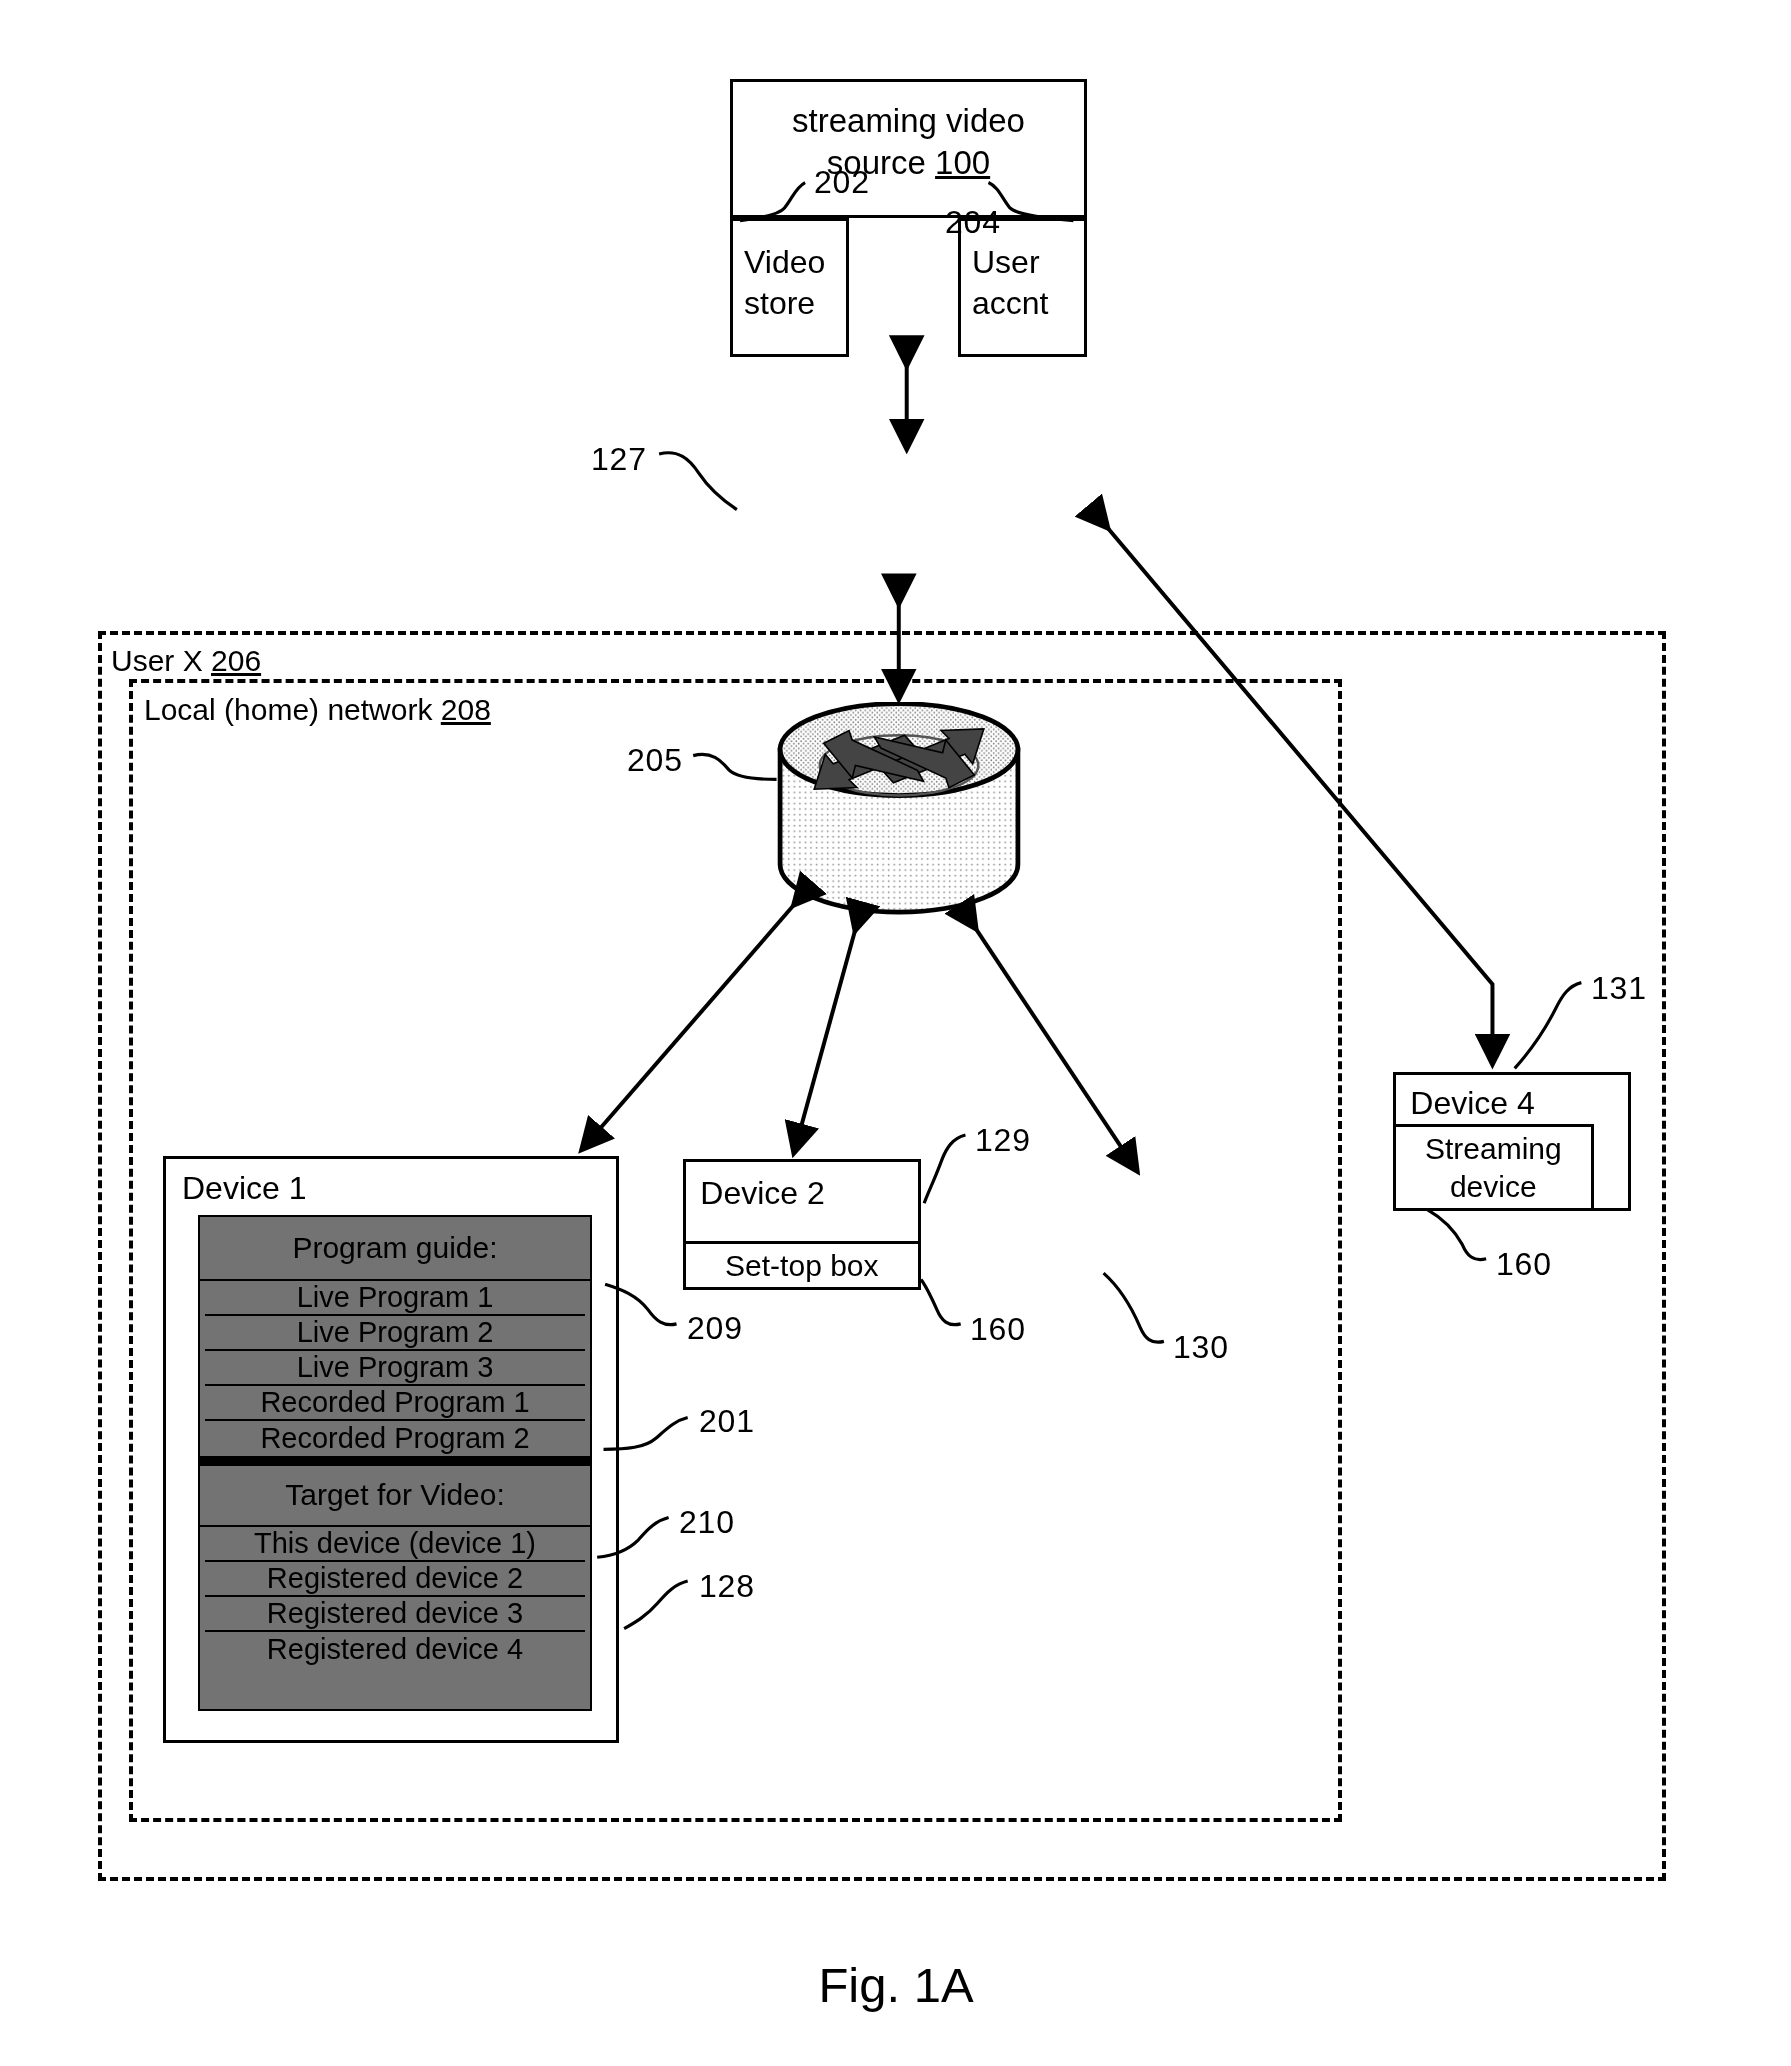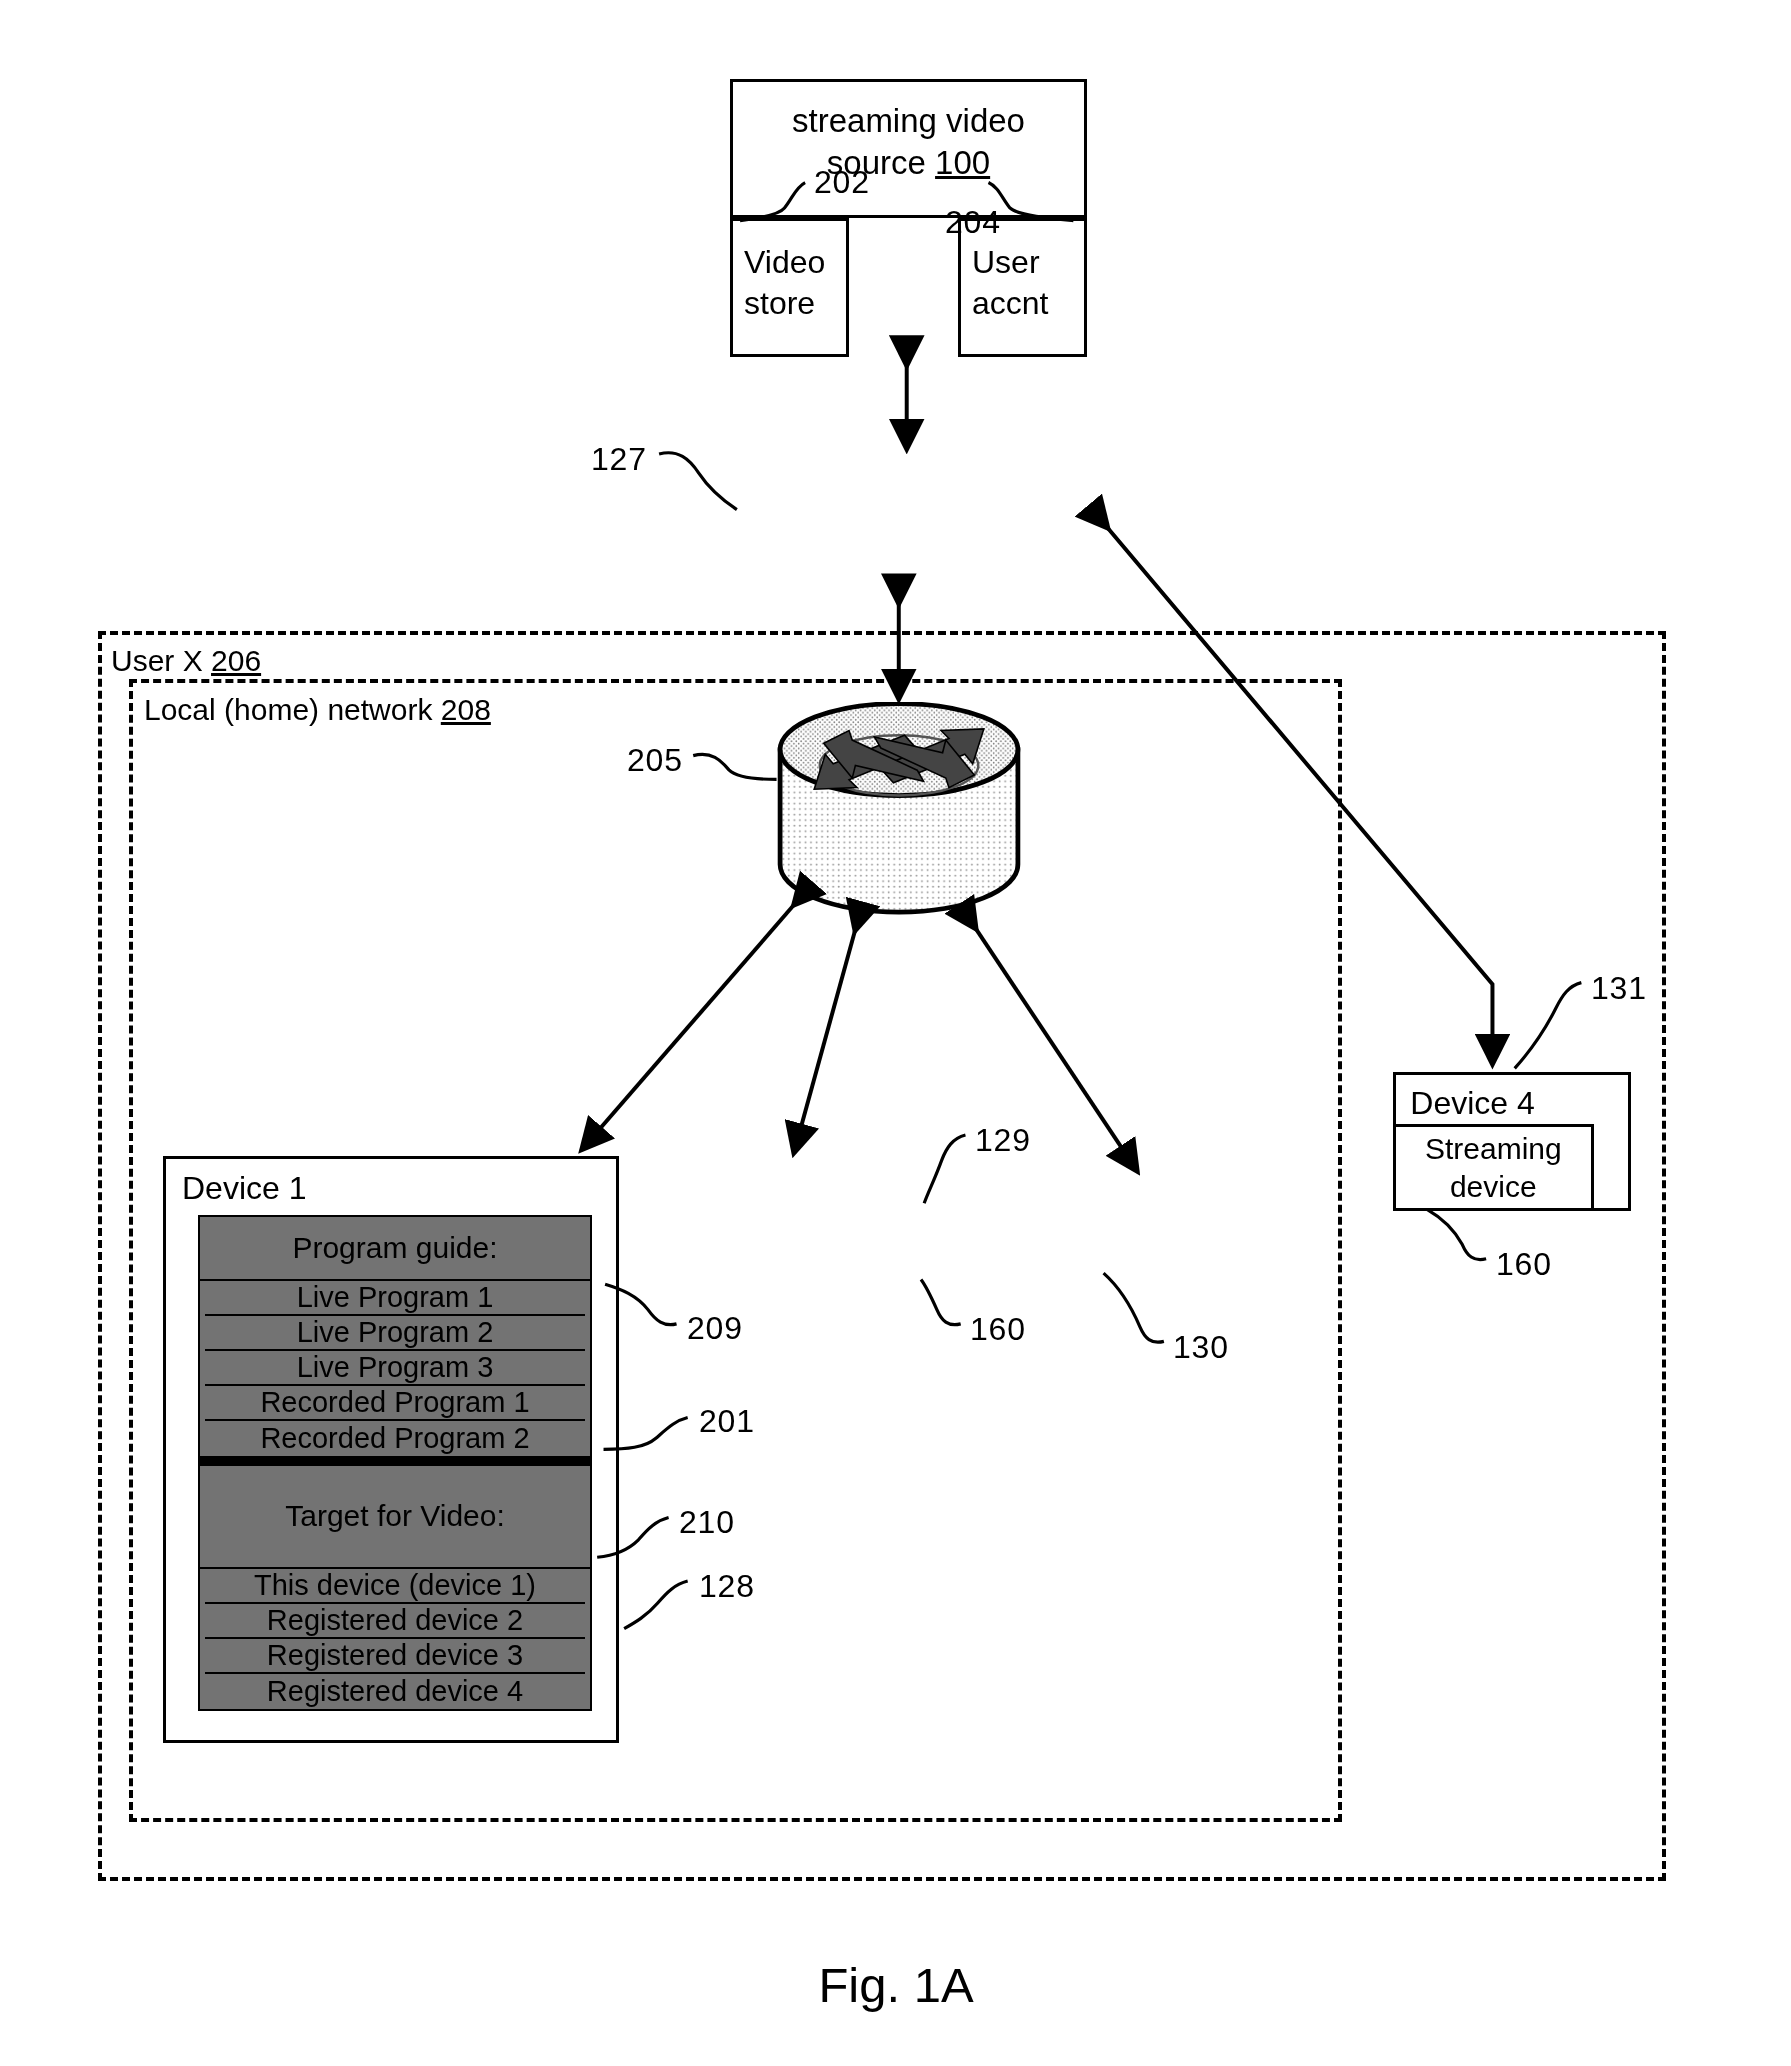--- a/index.html
+++ b/index.html
@@ -39,21 +39,21 @@
   #dev1-title{position:absolute;left:16px;top:11px;font-size:32px;}
   #dev1-panel{position:absolute;left:32px;top:56px;width:394px;height:496px;
               border:2.4px solid #000;box-sizing:border-box;background:#737373;}
   .pg-head{height:64px;display:flex;align-items:center;justify-content:center;
            font-size:30px;border-bottom:2.4px solid #000;box-sizing:border-box;}
   .pg-row{height:35px;display:flex;align-items:center;justify-content:center;
           font-size:29px;border-bottom:2.4px solid #000;box-sizing:border-box;
           margin:0 4.8px;}
   .pg-row.last{border-bottom:none;}
   .thickbar{height:9.5px;background:#000;}
-  .tg-head{height:103px;display:flex;align-items:center;justify-content:center;
+  .tg-head{height:61px;display:flex;align-items:center;justify-content:center;
            font-size:30px;border-bottom:2.4px solid #000;box-sizing:border-box;}
 
   #dev2{left:683px;top:1159px;width:238px;height:131px;}
   #dev2-title{position:absolute;left:14.3px;top:12.7px;font-size:32px;}
   #dev2-sub{position:absolute;left:-3.2px;bottom:-3.2px;width:238px;height:49px;
             border:3.2px solid #000;box-sizing:border-box;
             display:flex;align-items:center;justify-content:center;font-size:30px;background:#fff;}
 
   #dev3{left:1064px;top:1179px;width:238px;height:89px;}
   #dev3-title{position:absolute;left:14.3px;top:17.5px;font-size:32px;}
@@ -171,20 +171,24 @@
       <div class="pg-row">Registered device 2</div>
       <div class="pg-row">Registered device 3</div>
       <div class="pg-row last">Registered device 4</div>
     </div>
   </div>
   <div class="reflbl" style="left:687px;top:1310px;">209</div>
   <div class="reflbl" style="left:699px;top:1403px;">201</div>
   <div class="reflbl" style="left:679px;top:1504px;">210</div>
   <div class="reflbl" style="left:699px;top:1568px;">128</div>
 
+  <div class="box" id="dev2">
+    <div id="dev2-title">Device 2</div>
+    <div id="dev2-sub">Set-top box</div>
+  </div>
   <div class="reflbl" style="left:975px;top:1122px;">129</div>
   <div class="reflbl" style="left:970px;top:1311px;">160</div>
 
   <div class="reflbl" style="left:1173px;top:1329px;">130</div>
 
   <div class="box" id="dev4">
     <div id="dev4-title">Device 4</div>
     <div id="dev4-sub">
       <div>
         <span>Streaming</span><br>

